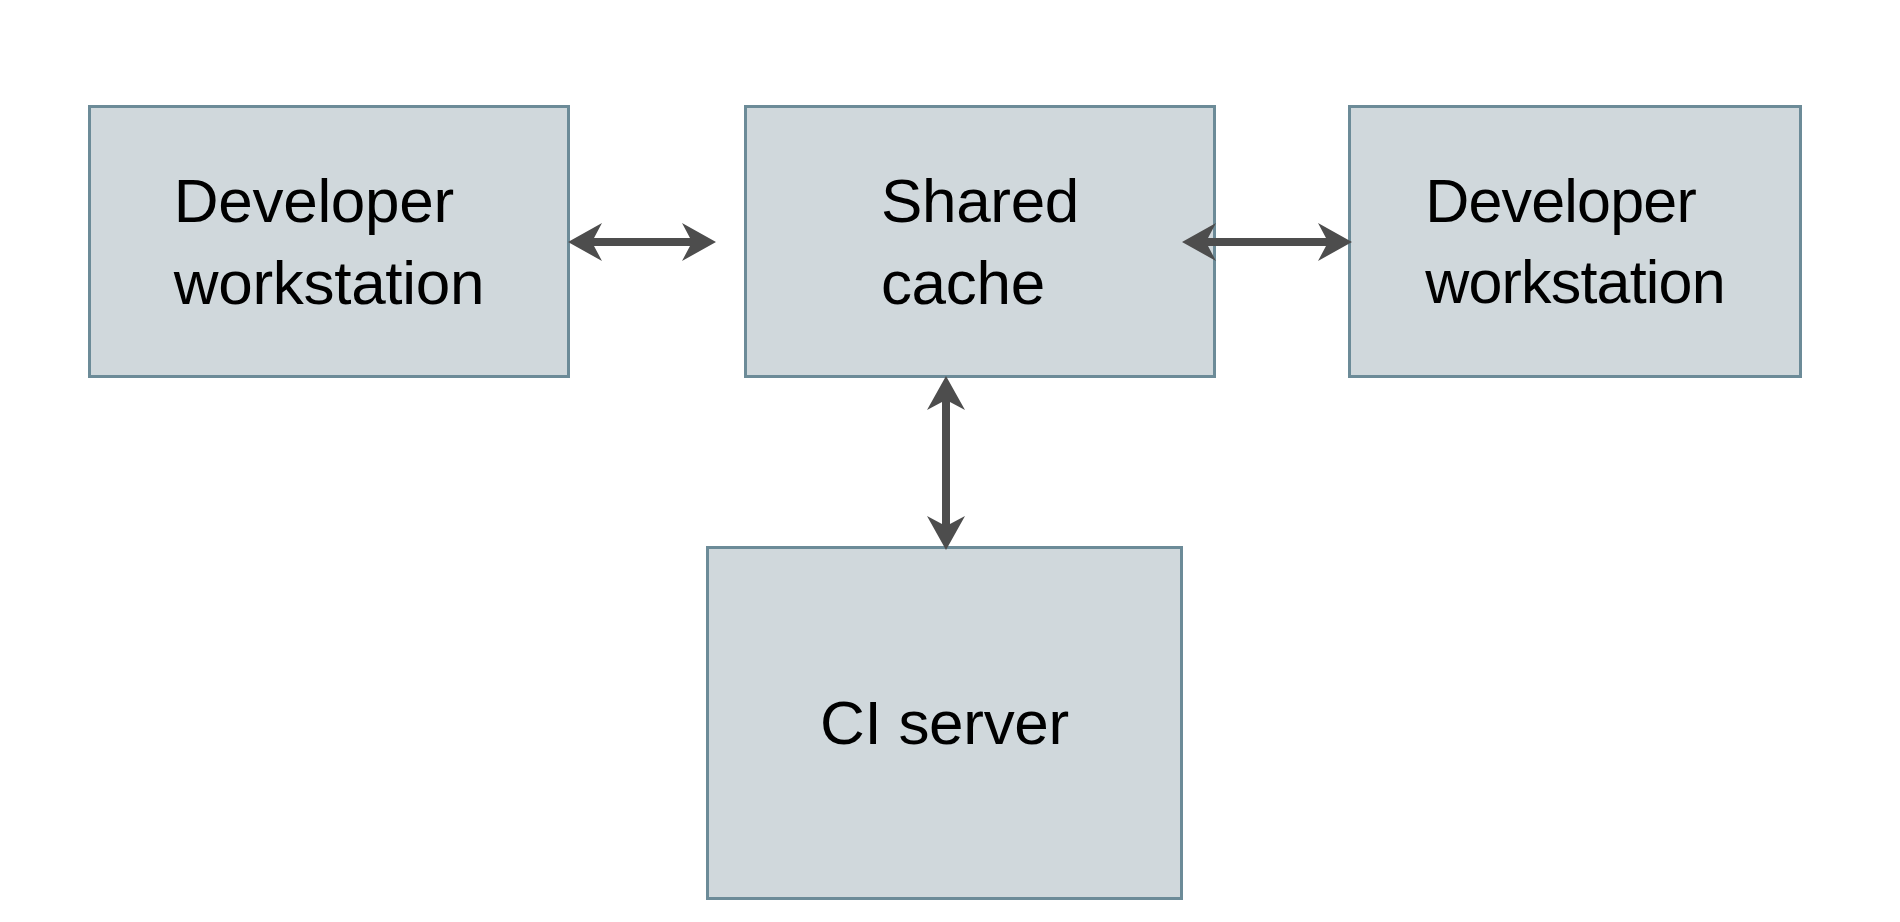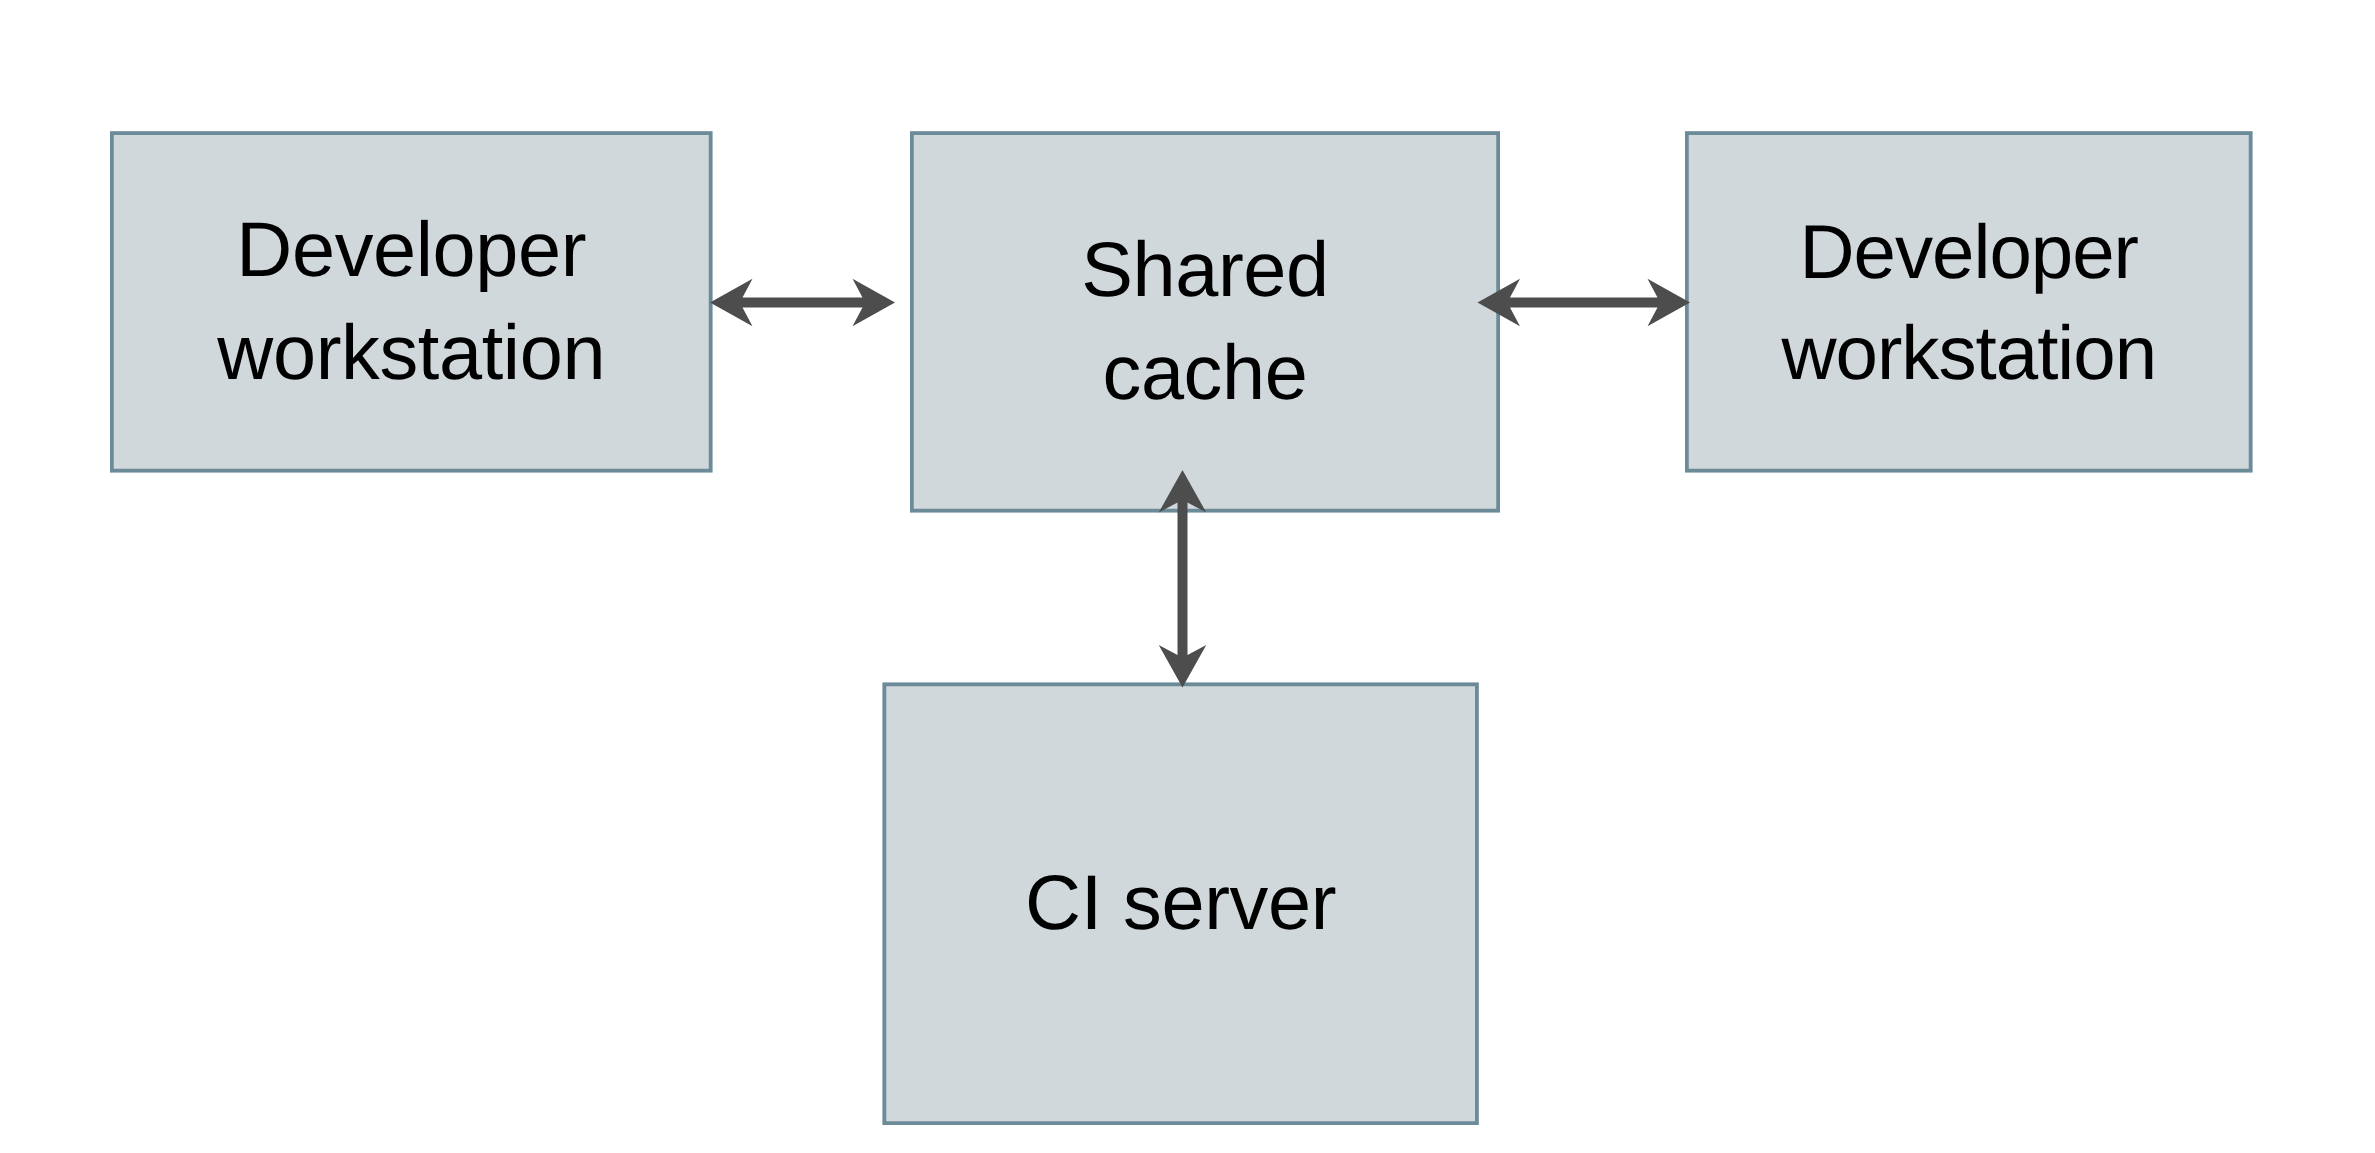--- a/index.html
+++ b/index.html
@@ -19,35 +19,35 @@
     overflow: hidden;
   }
   .node {
     position: absolute;
     box-sizing: border-box;
     background: #d0d8dc;
     border: 3px solid #6c8b98;
     display: flex;
     align-items: center;
     justify-content: center;
-    text-align: center;
+    text-align: left;
   }
   .node-label {
     font-family: "Liberation Sans", sans-serif;
     font-size: 62px;
     line-height: 1.32;
     color: #000000;
     font-weight: 400;
     letter-spacing: -0.3px;
     white-space: pre-line;
     padding: 0 6px;
   }
   
   #node-dev-left   { left: 88px;  top: 105px; width: 482px; height: 273px; }
-  #node-shared     { left: 728px; top: 105px; width: 472px; height: 305px; }
+  #node-shared     { left: 744px; top: 105px; width: 472px; height: 273px; }
   #node-dev-right  { left: 1348px;top: 105px; width: 454px; height: 273px; }
   #node-ci         { left: 706px; top: 546px; width: 477px; height: 354px; }
 
   #node-dev-right .node-label { font-size: 61px; letter-spacing: -0.8px; }
   #node-ci .node-label { line-height: 1.2; }
 
   
   .connector {
     position: absolute;
     overflow: visible;

